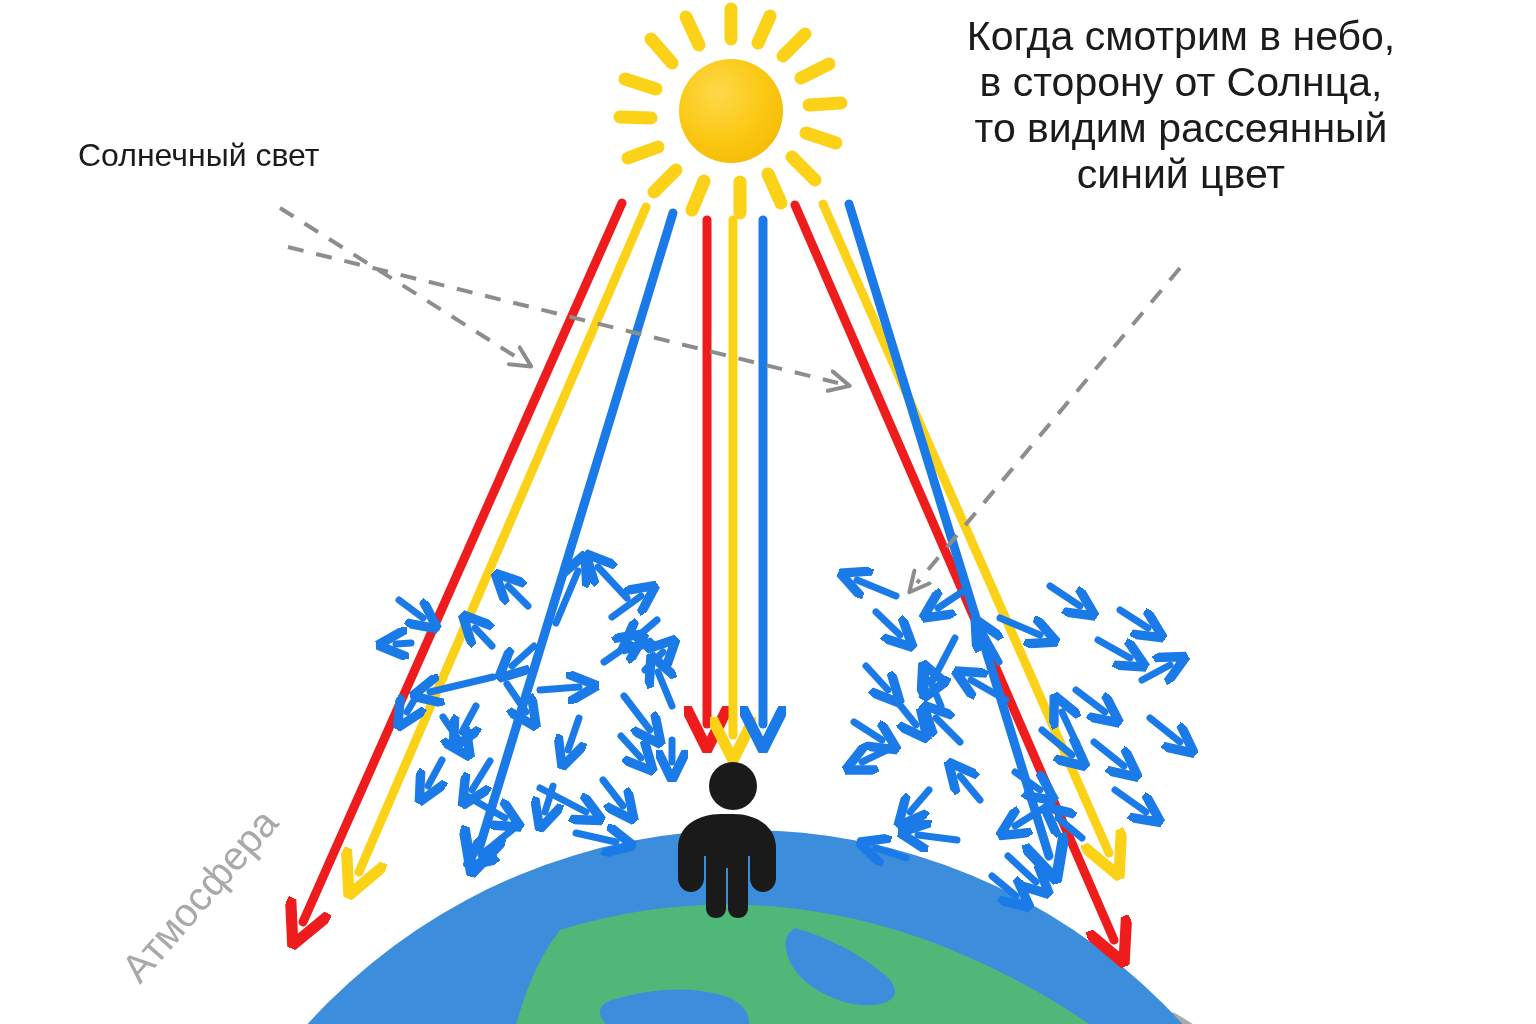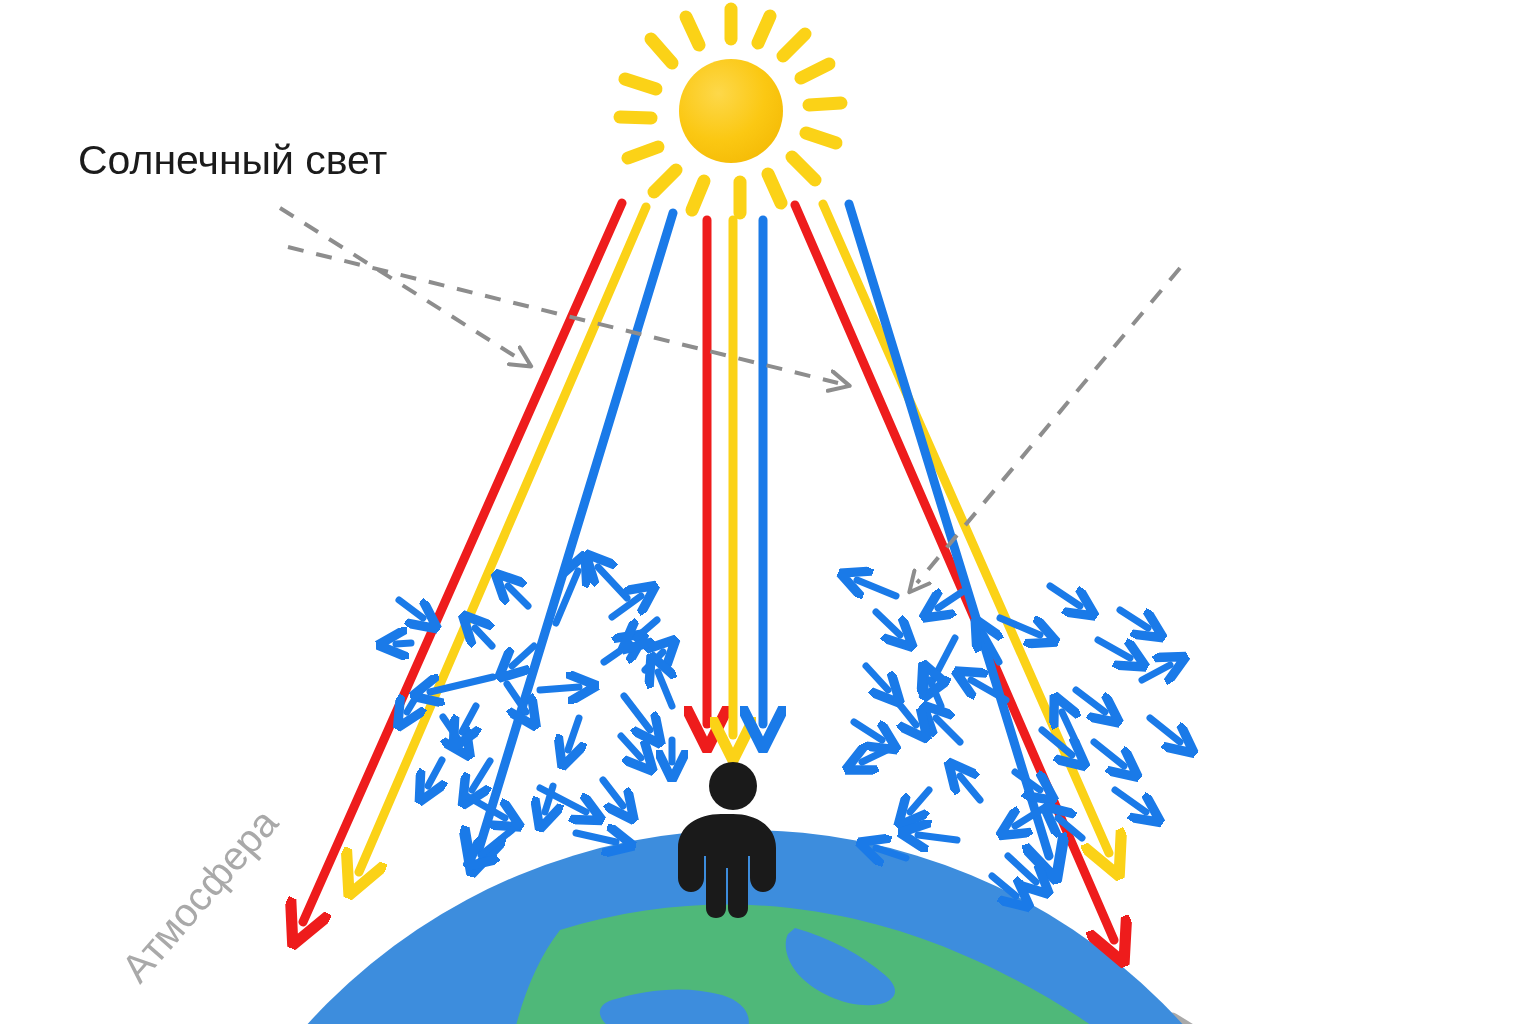--- a/index.html
+++ b/index.html
@@ -1,21 +1,21 @@
 <!DOCTYPE html>
 <html><head>
 <meta charset="utf-8">
 <style>
   html,body{margin:0;padding:0;background:#ffffff;}
   body{width:1536px;height:1024px;overflow:hidden;
        font-family:"Liberation Sans","DejaVu Sans",sans-serif;}
   #stage{position:relative;width:1536px;height:1024px;background:#fff;}
   #scene{position:absolute;left:0;top:0;width:1536px;height:1024px;}
   .txt{position:absolute;color:#1b1b1b;font-weight:400;line-height:1.12;}
-  #label-sunlight{left:78px;top:138px;font-size:41px;white-space:nowrap;}
+  #label-sunlight{left:78px;top:138px;font-size:32px;white-space:nowrap;}
   #label-sky{left:866px;top:14px;width:630px;text-align:center;font-size:41px;}
   #label-sky div{white-space:nowrap;}
 </style>
 </head>
 <body>
 
 <div id="stage">
 
   <svg id="scene" viewBox="0 0 1536 1024">
     <defs>
@@ -236,14 +236,20 @@
       <line x1="1180" y1="268" x2="917" y2="583" marker-end="url(#mGray)"></line>
     </g>
 
     <g>
       <text x="0" y="0" fill="#a9a9a9" font-size="40" font-family="Liberation Sans, DejaVu Sans, sans-serif" transform="translate(140,985) rotate(-49)" id="svg-atmosphere-label">Атмосфера</text>
     </g>
   </svg>
 
   <div class="txt" id="label-sunlight">Солнечный свет</div>
 
+  <div class="txt" id="label-sky">
+    <div>Когда смотрим в небо,</div>
+    <div>в сторону от Солнца,</div>
+    <div>то видим рассеянный</div>
+    <div>синий цвет</div>
+  </div>
 
 </div>
 
 </body></html>

